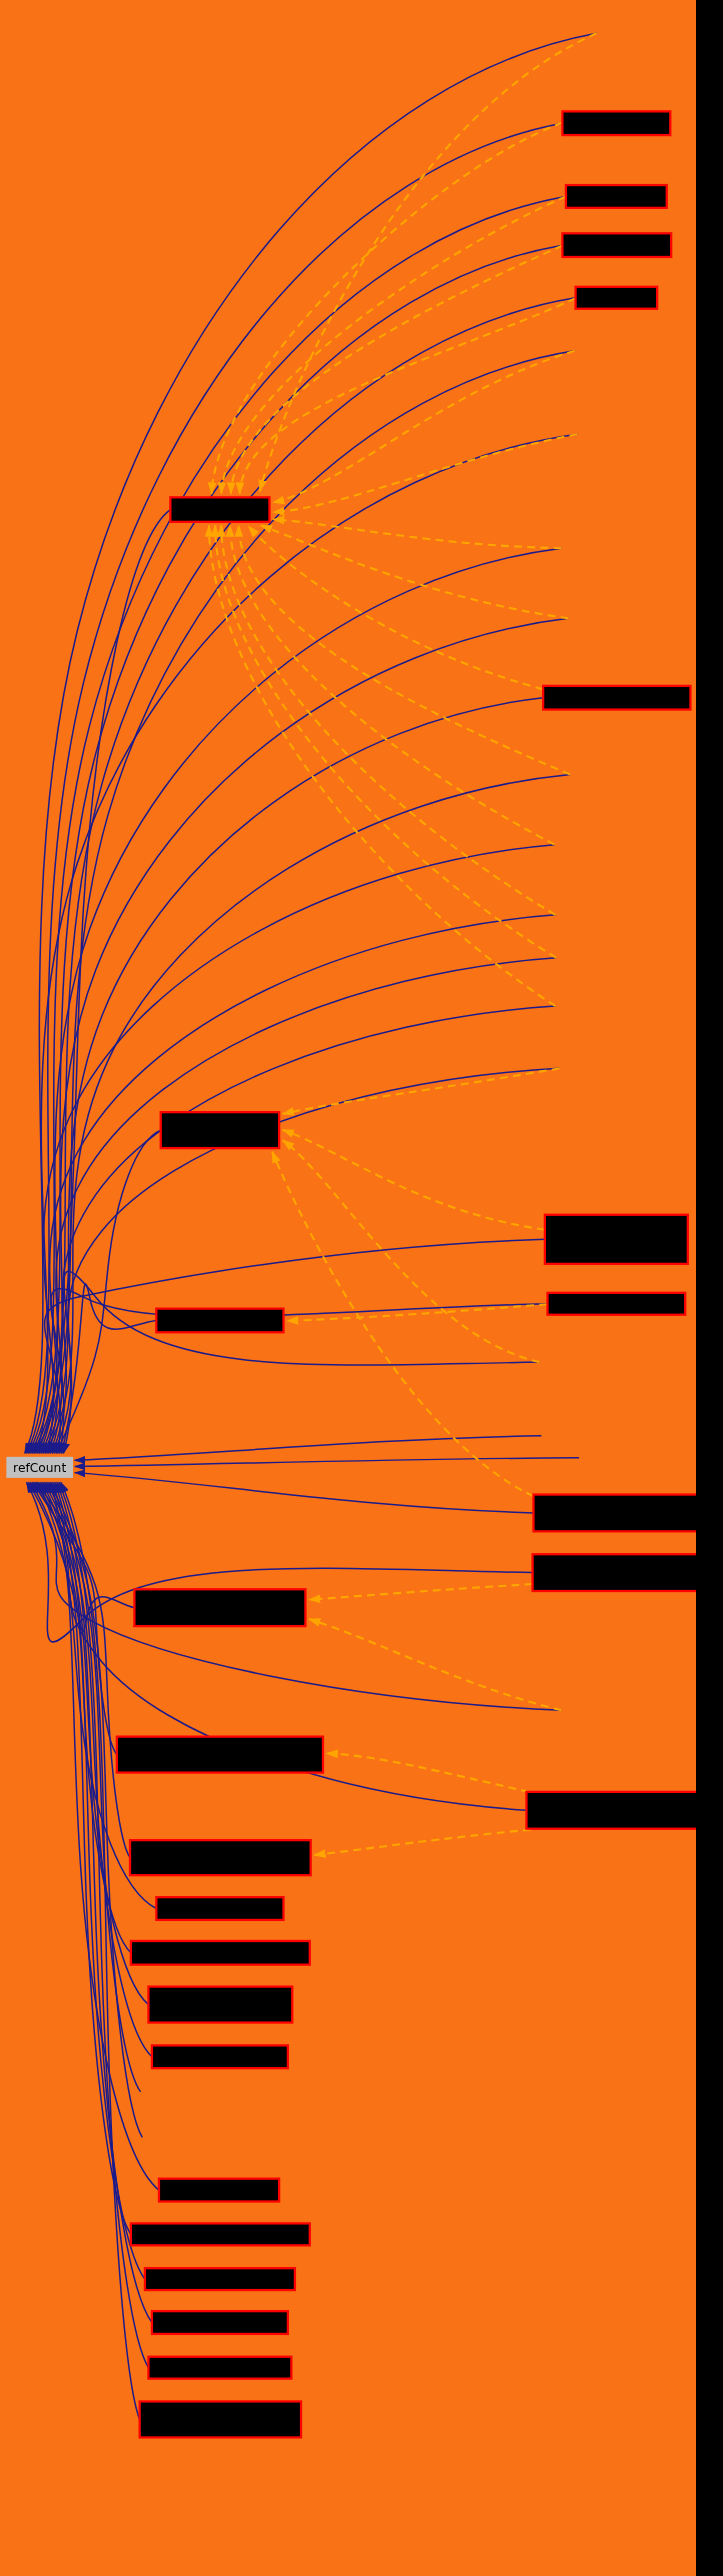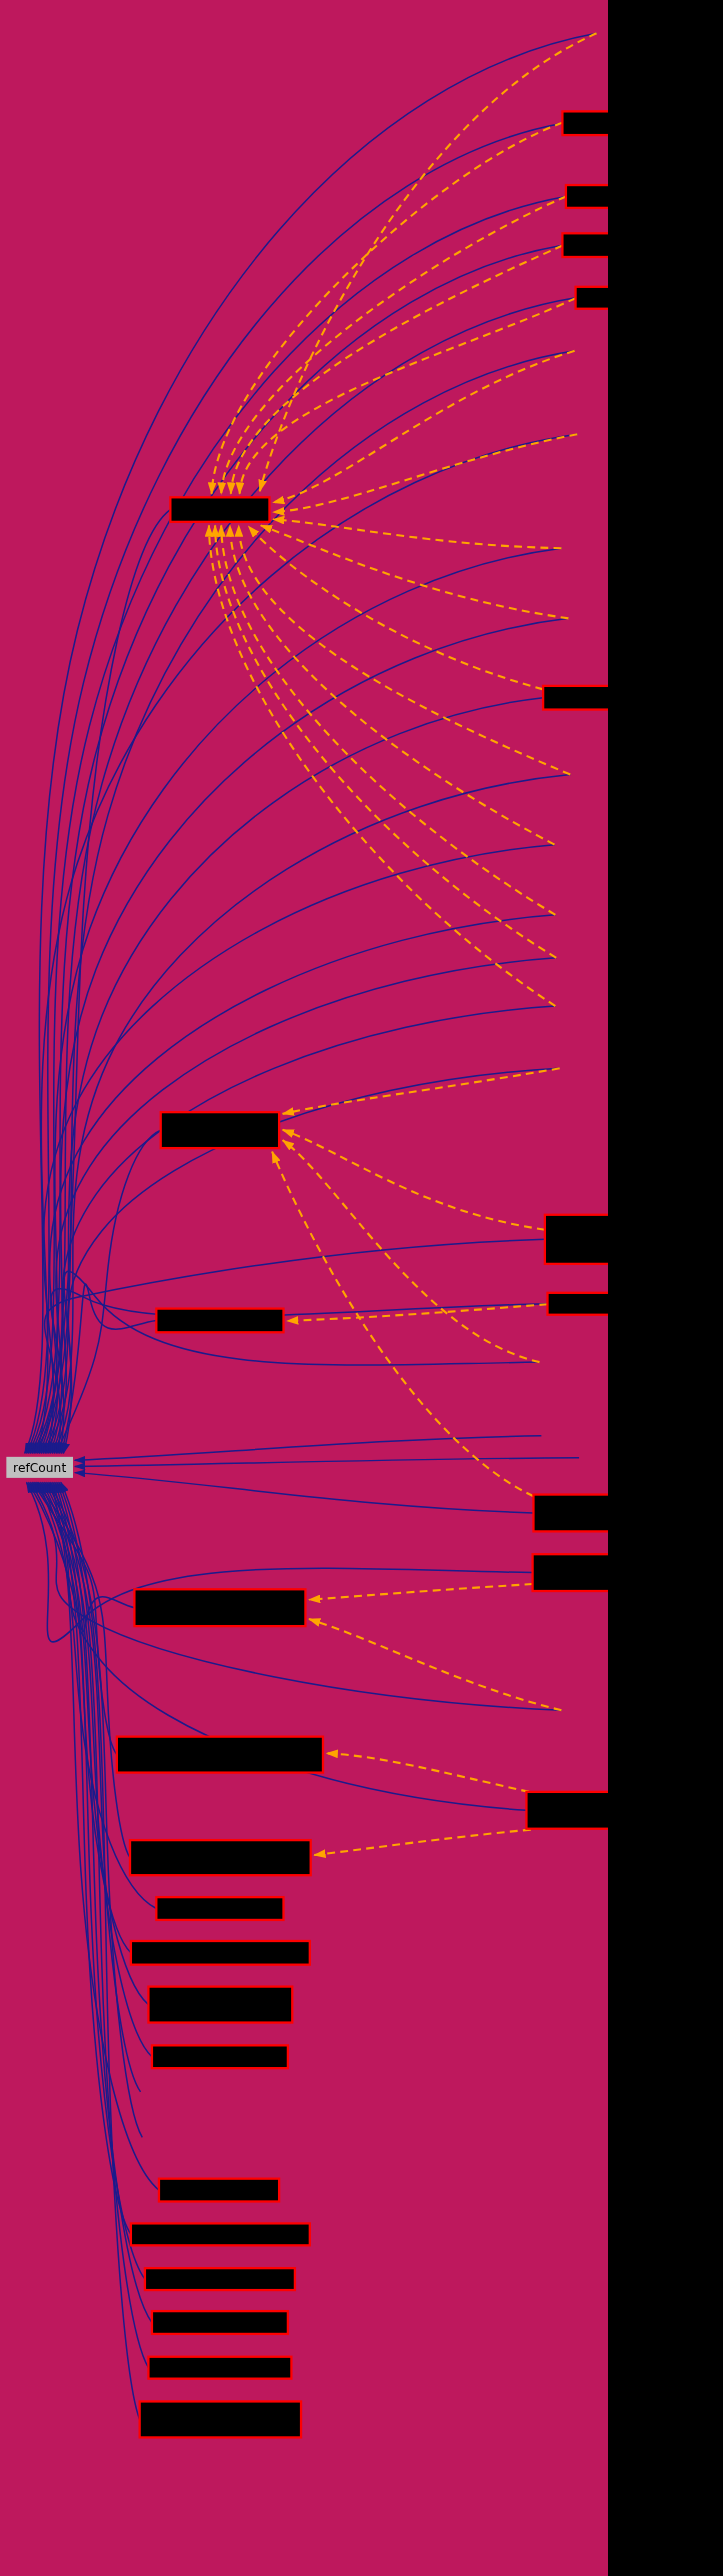--- a/index.html
+++ b/index.html
@@ -1,16 +1,16 @@
 <!DOCTYPE html>
 <html style="font-size:14px"><head>
 <meta charset="utf-8">
 <style>
   html,body{margin:0;padding:0;background:#000;}
-  .canvas{position:relative;width:608px;height:2576px;background:#be185d;overflow:hidden;}
+  .canvas{position:relative;width:696px;height:2576px;background:#f97316;overflow:hidden;}
   svg{position:absolute;left:0;top:0;}
   text.center-label{font-family:"DejaVu Sans","Liberation Sans",sans-serif;font-size:14px;fill:#000;}
 </style>
 </head>
 <body>
 
 <div class="canvas">
   <svg id="graph" width="724" height="2576" viewBox="0 0 825 2937">
       <defs>
         <marker id="arrB" markerUnits="userSpaceOnUse" markerWidth="13" markerHeight="9" refX="12" refY="4.5" orient="auto">

